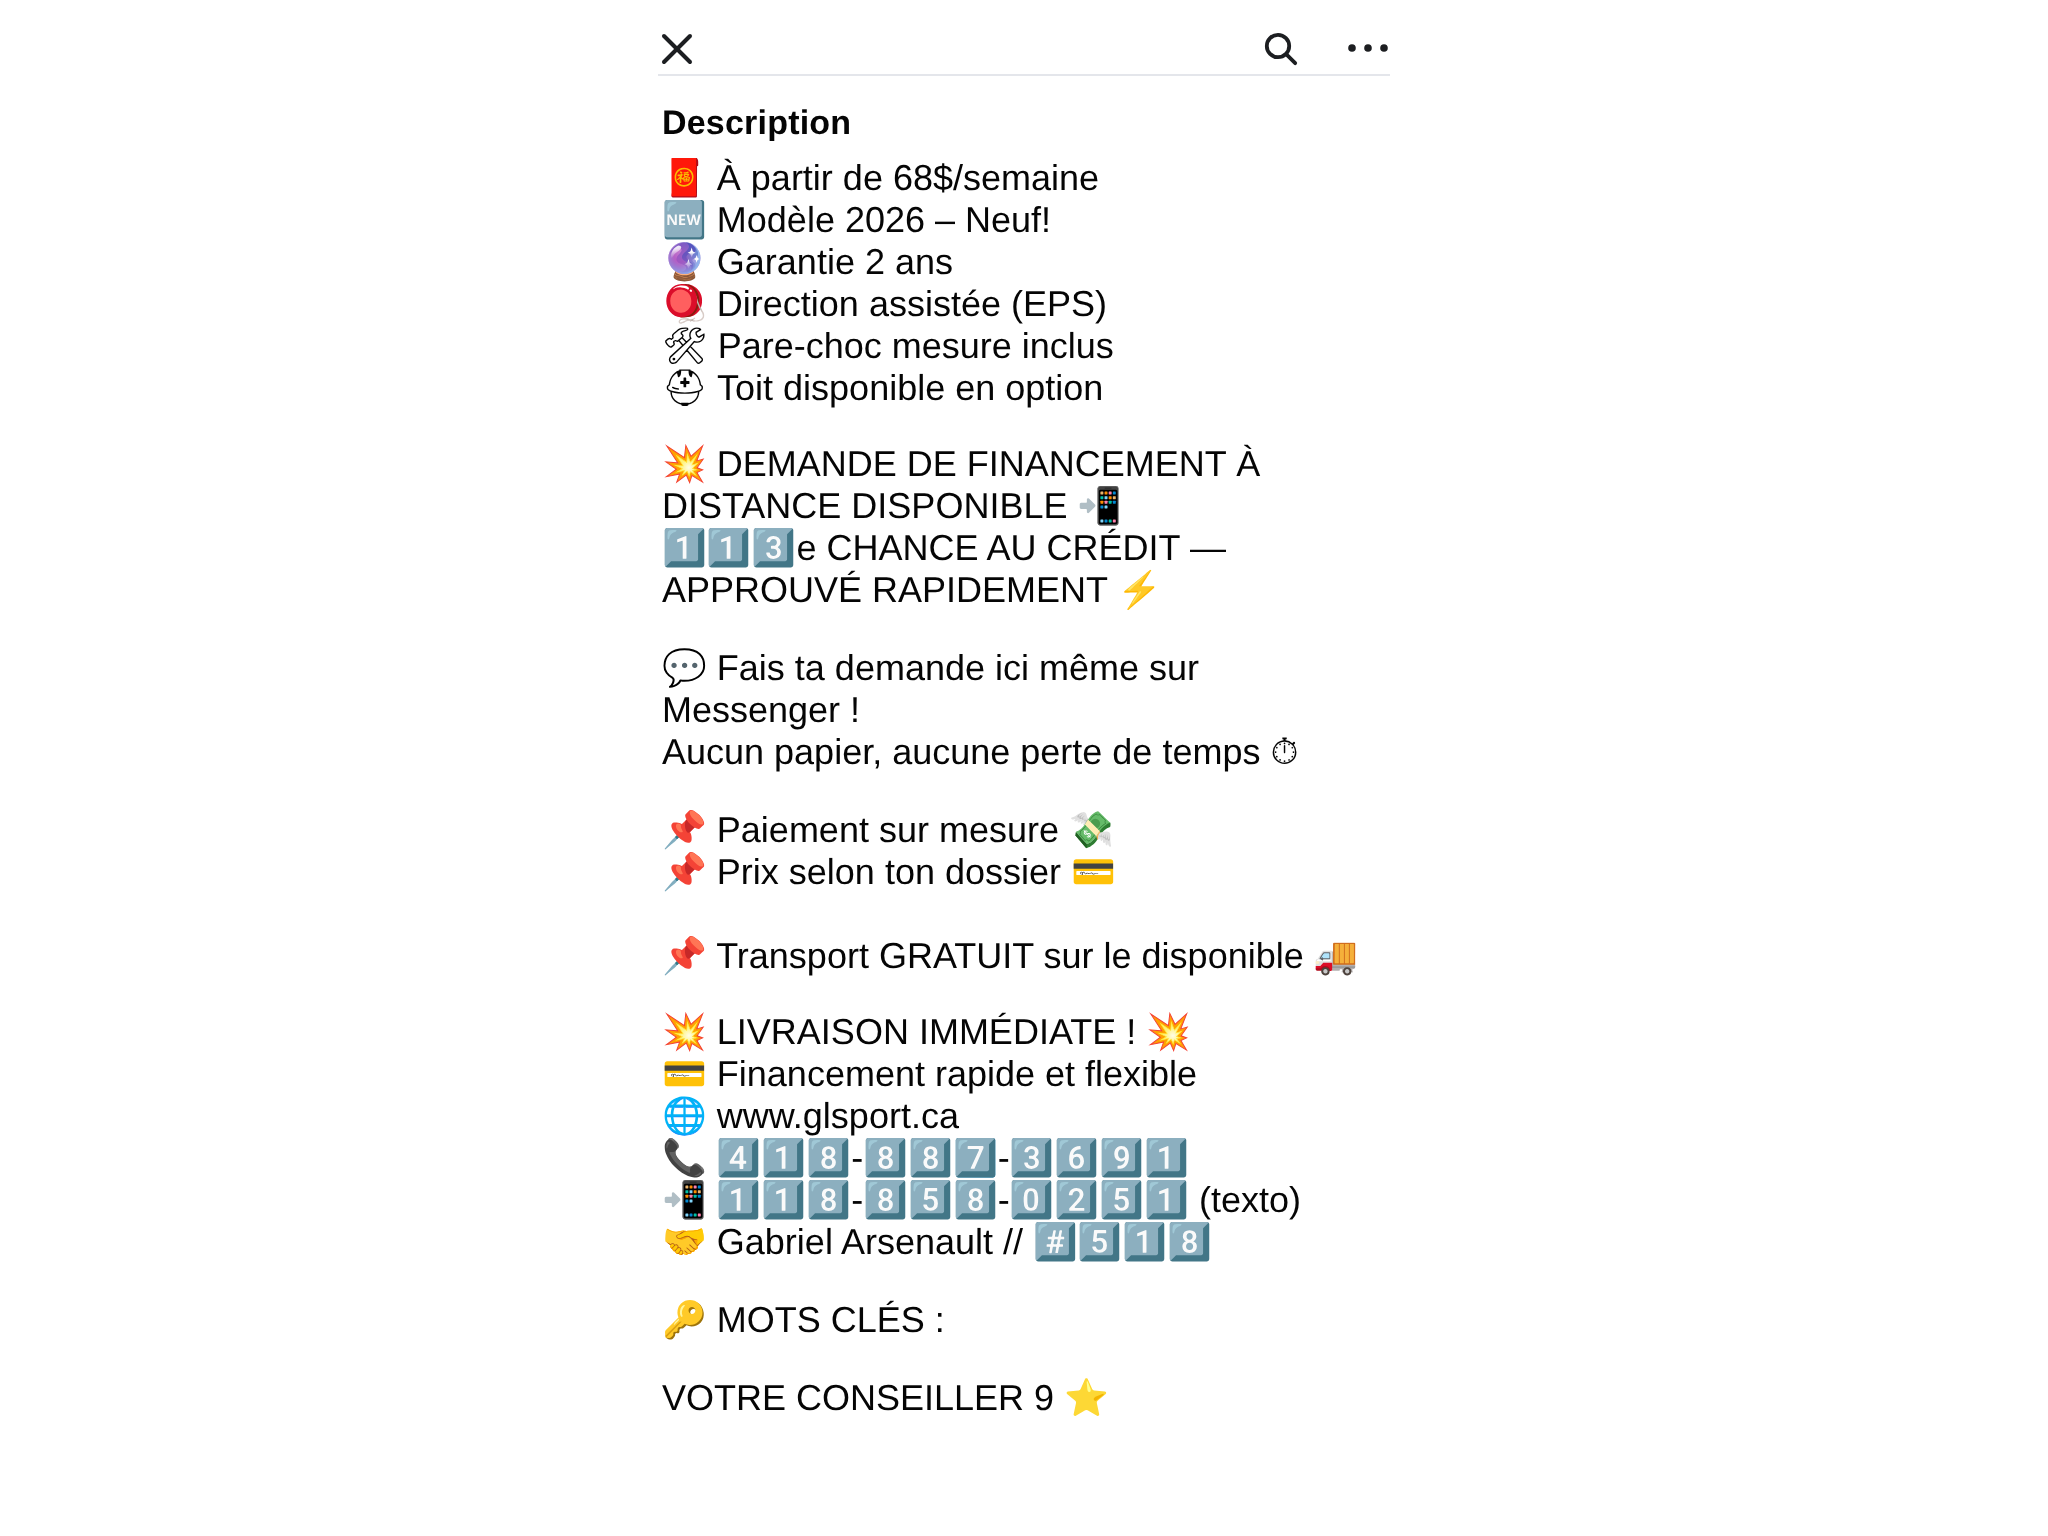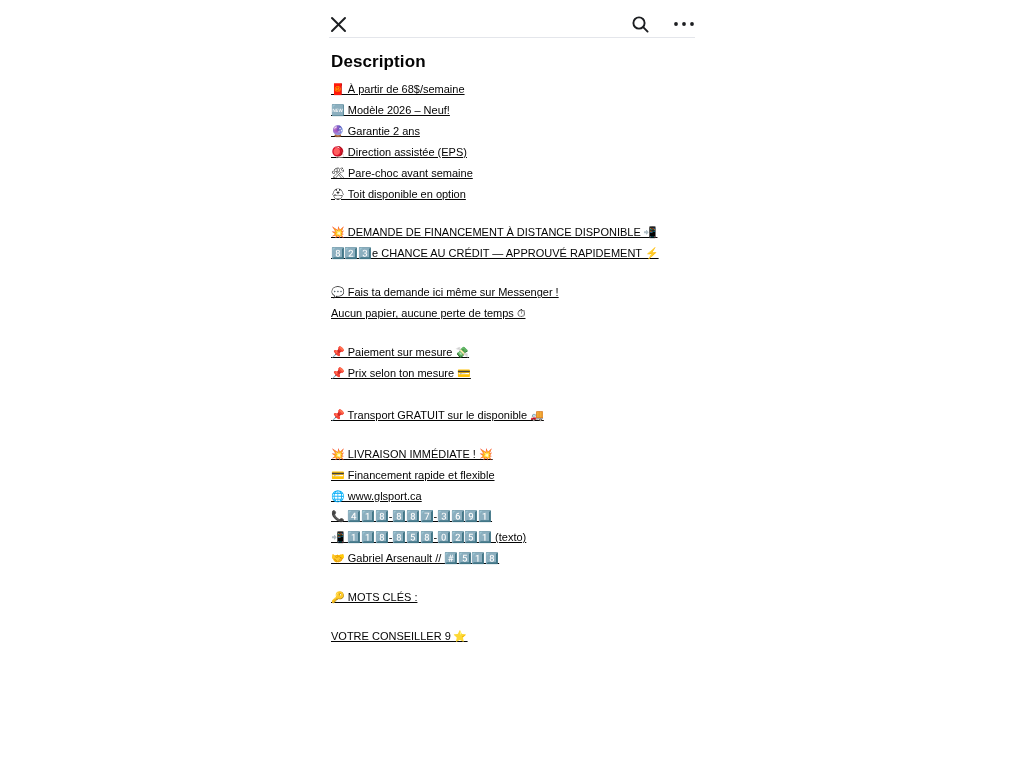--- a/index.html
+++ b/index.html
@@ -62,26 +62,25 @@
     box-sizing: border-box;
   }
   .section-title {
     font-size: 17px;
     font-weight: bold;
     color: #050505;
     margin: 0 0 7px 0;
     letter-spacing: 0.1px;
   }
   .desc {
-    font-size: 11px;
+    font-size: 18px;
     line-height: 20.9px;
     color: #050505;
     white-space: pre-wrap;
     word-wrap: break-word;
-    text-decoration: underline;
   }
   .blk { margin: 0 0 18px 0; }
   .blk.tight { margin-bottom: 0; }
   .bottom-rule {
     position: absolute;
     left: 16px;
     right: 16px;
     bottom: 6px;
     height: 1px;
     background: #e4e6eb;
@@ -117,27 +116,27 @@
           </svg>
         </span>
       </div>
     </div>
 
     <div class="divider"></div>
 
     <div class="content">
       <div class="section-title">Description</div>
 
-      <div class="desc blk"><span>🧧 À partir de 68$/semaine</span><br><span>🆕 Modèle 2026 – Neuf!</span><br><span>🔮 Garantie 2 ans</span><br><span>🪀 Direction assistée (EPS)</span><br><span>🛠 Pare-choc avant semaine</span><br><span>⛑ Toit disponible en option</span></div>
+      <div class="desc blk"><span>🧧 À partir de 68$/semaine</span><br><span>🆕 Modèle 2026 – Neuf!</span><br><span>🔮 Garantie 2 ans</span><br><span>🪀 Direction assistée (EPS)</span><br><span>🛠 Pare-choc mesure inclus</span><br><span>⛑ Toit disponible en option</span></div>
 
-      <div class="desc blk"><span>💥 DEMANDE DE FINANCEMENT À DISTANCE DISPONIBLE 📲</span><br><span>8️⃣2️⃣3️⃣e CHANCE AU CRÉDIT — APPROUVÉ RAPIDEMENT ⚡</span></div>
+      <div class="desc blk"><span>💥 DEMANDE DE FINANCEMENT À DISTANCE DISPONIBLE 📲</span><br><span>1️⃣1️⃣3️⃣e CHANCE AU CRÉDIT — APPROUVÉ RAPIDEMENT ⚡</span></div>
 
       <div class="desc blk"><span>💬 Fais ta demande ici même sur Messenger !</span><br><span>Aucun papier, aucune perte de temps ⏱</span></div>
 
-      <div class="desc blk"><span>📌 Paiement sur mesure 💸</span><br><span>📌 Prix selon ton mesure 💳</span><br><br><span>📌 Transport GRATUIT sur le disponible 🚚</span></div>
+      <div class="desc blk"><span>📌 Paiement sur mesure 💸</span><br><span>📌 Prix selon ton dossier 💳</span><br><br><span>📌 Transport GRATUIT sur le disponible 🚚</span></div>
 
       <div class="desc blk"><span>💥 LIVRAISON IMMÉDIATE ! 💥</span><br><span>💳 Financement rapide et flexible</span><br><span>🌐 www.glsport.ca</span><br><span>📞 4️⃣1️⃣8️⃣-8️⃣8️⃣7️⃣-3️⃣6️⃣9️⃣1️⃣</span><br><span>📲 1️⃣1️⃣8️⃣-8️⃣5️⃣8️⃣-0️⃣2️⃣5️⃣1️⃣ (texto)</span><br><span>🤝 Gabriel Arsenault // #️⃣5️⃣1️⃣8️⃣</span></div>
 
       <div class="desc blk"><span>🔑 MOTS CLÉS :</span></div>
 
       <div class="desc blk tight"><span>VOTRE CONSEILLER 9 ⭐</span></div>
     </div>
 
     <div class="bottom-rule"></div>
   </div>

